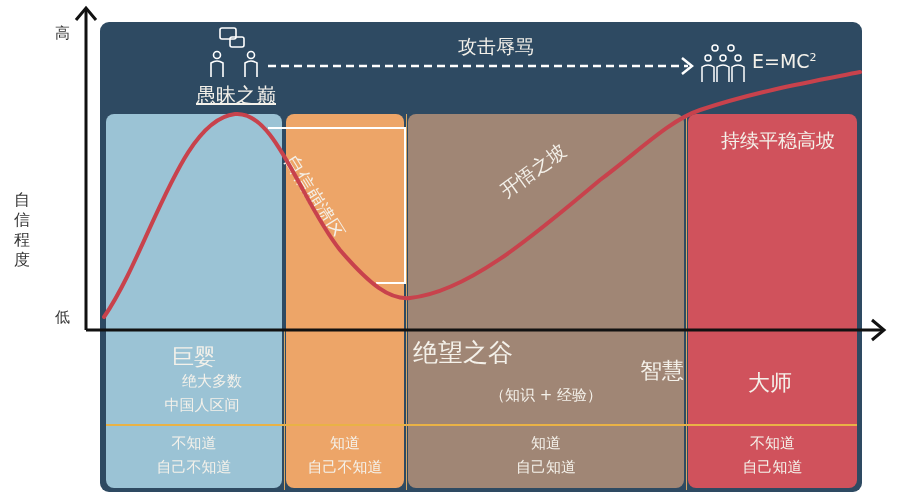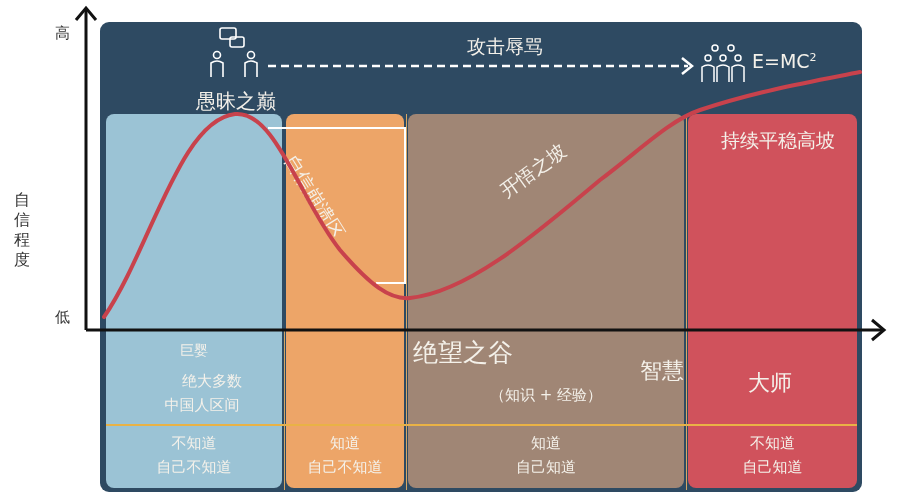--- a/index.html
+++ b/index.html
@@ -26,30 +26,30 @@
 <div class="zone zone-blue"></div>
 <div class="zone zone-orange"></div>
 <div class="zone zone-brown"></div>
 <div class="zone zone-red"></div>
 
 <div class="hline-gold"></div>
 <div class="vline-gold" style="left:284px; top:330px; height:160px;"></div>
 <div class="vline-gold" style="left:406px; top:114px; height:376px;"></div>
 <div class="vline-gold" style="left:686px; top:114px; height:376px;"></div>
 
-<div class="txt" style="left:435px; top:34px; width:140px; font-size:19px;">攻击辱骂</div>
-<div class="txt" style="left:176px; top:88px; width:120px; font-size:20px;">愚昧之巅</div>
+<div class="txt" style="left:426px; top:34px; width:140px; font-size:19px;">攻击辱骂</div>
+<div class="txt" style="left:176px; top:82px; width:120px; font-size:20px;text-decoration:underline;">愚昧之巅</div>
 <div class="txt" style="left:752px; top:50px; font-size:19px;"><span>E=MC</span><sup style="font-size:11px;">2</sup></div>
 
 <div class="txt" style="left:698px; top:128px; width:160px; font-size:19px;">持续平稳高坡</div>
 <div class="txt" style="left:413px; top:300px; font-size:25px;margin-top:36px;">绝望之谷</div>
 <div class="txt" style="left:495px; top:183px; font-size:19px; transform: rotate(-36deg); transform-origin: left top;">开悟之坡</div>
 <div class="txt" style="left:300px; top:150px; font-size:19px; transform: rotate(58deg); transform-origin: left top;">自信崩溃区</div>
 
-<div class="txt" style="left:106px; top:342px; width:176px; font-size:14px;">巨婴</div>
+<div class="txt" style="left:106px; top:342px; width:176px; font-size:22px;">巨婴</div>
 <div class="txt" style="left:124px; top:372px; width:176px; font-size:15px;">绝大多数</div>
 <div class="txt" style="left:106px; top:396px; width:192px; font-size:15px;">中国人区间</div>
 
 <div class="txt" style="left:408px; top:356px; width:276px; font-size:22px;text-align:right;">智慧</div>
 <div class="txt" style="left:408px; top:386px; width:276px; font-size:15px;">（知识 + 经验）</div>
 
 <div class="txt" style="left:688px; top:368px; width:164px; font-size:22px;">大师</div>
 
 <div class="txt" style="left:106px; top:434px; width:176px; font-size:15px;">不知道</div>
 <div class="txt" style="left:106px; top:458px; width:176px; font-size:15px;">自己不知道</div>

